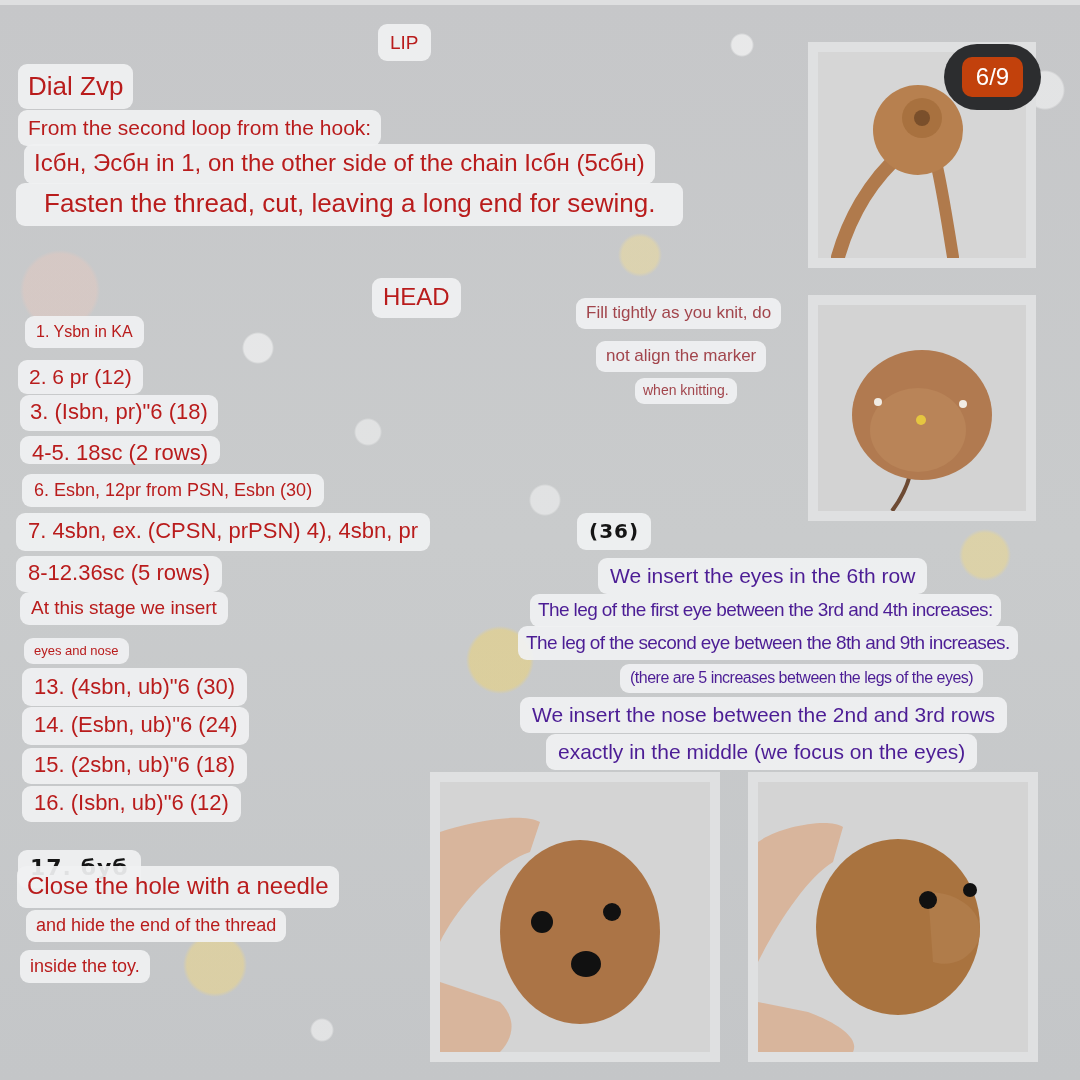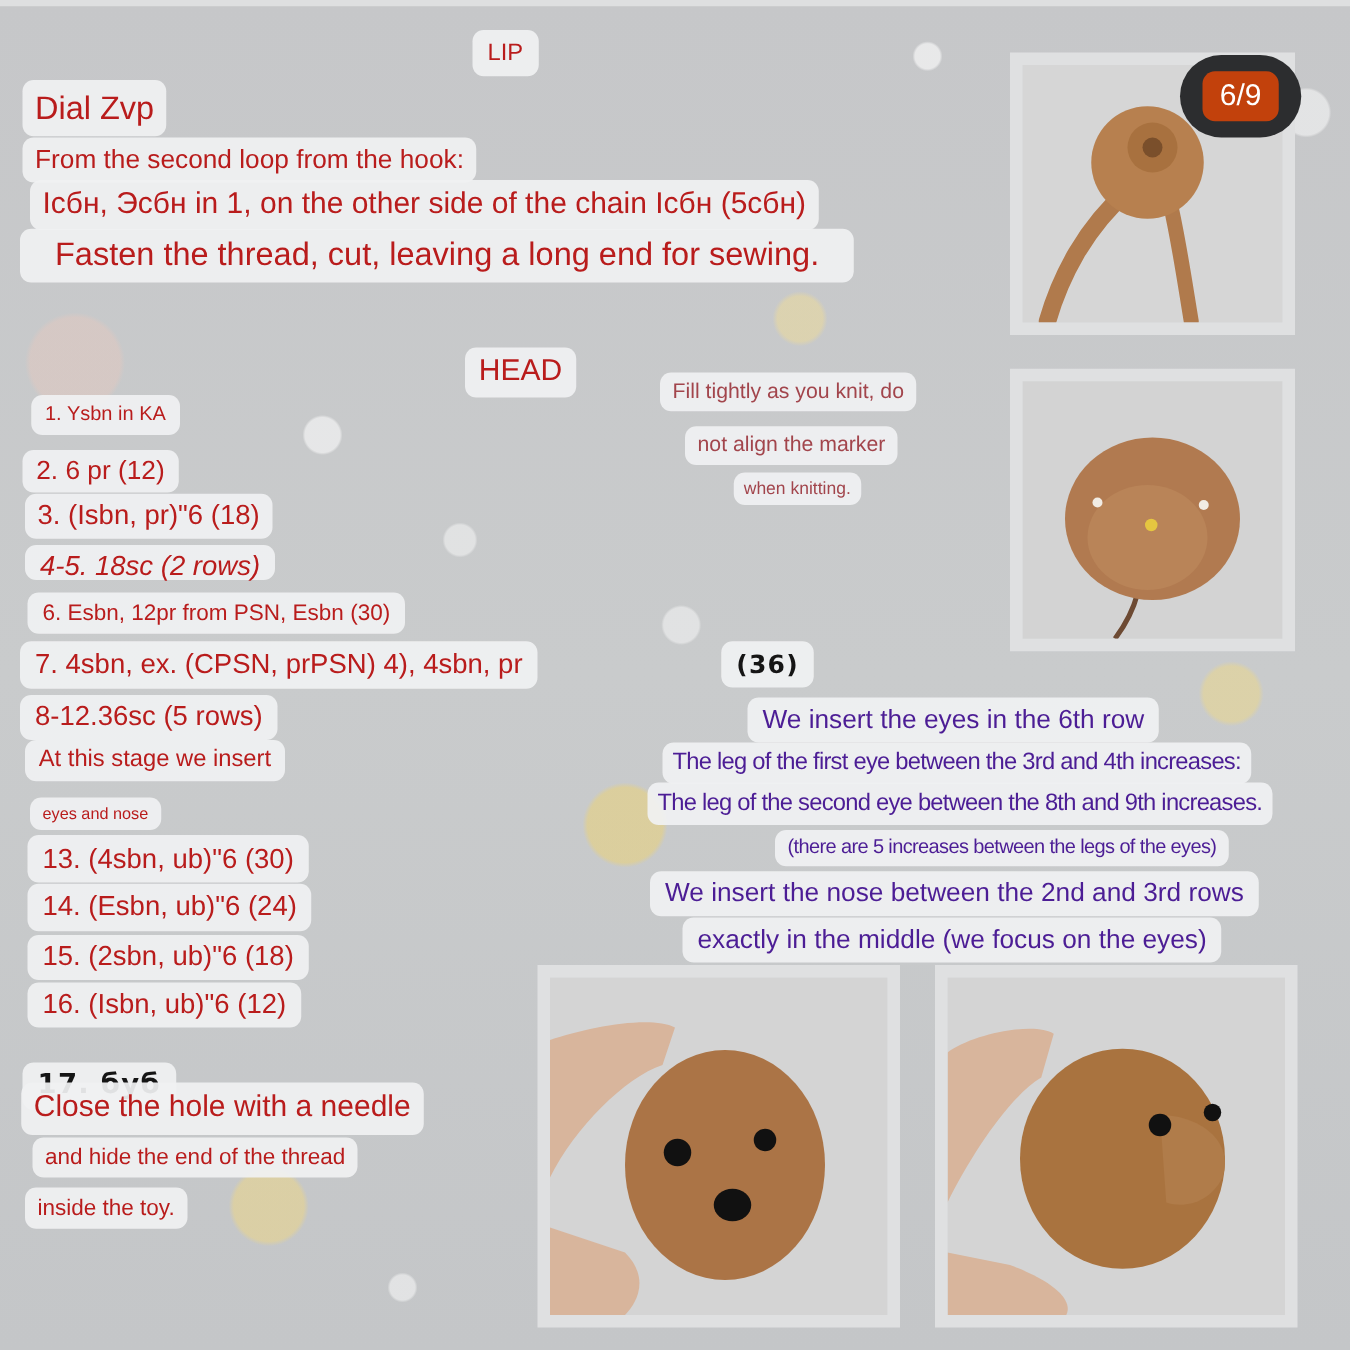--- a/index.html
+++ b/index.html
@@ -28,21 +28,21 @@
 
   .bubble {
     position: absolute;
     background: rgba(240,241,242,0.93);
     border-radius: 9px;
     color: #b91c1c;
     white-space: nowrap;
     line-height: 1;
     box-sizing: border-box;
   }
-  .red { color: #a2454c; }
+  .red { color: #a2454c; margin-left: 48px; }
   .purple { color: #4c1d95; }
   .bold-hand { font-family: "DejaVu Sans", sans-serif; font-weight: bold; letter-spacing: 1px; color: #151515; }
 
   .photo-frame {
     position: absolute; background: #dfe0e1; box-sizing: border-box;
     padding: 10px;
   }
   .photo { width: 100%; height: 100%; background: #d7d8d9; position: relative; overflow: hidden; }
 
   .counter {
@@ -65,21 +65,21 @@
 <div class="bubble" style="left:18px; top:64px; padding:9px 10px 10px; font-size:26px;">Dial Zvp</div>
 <div class="bubble" style="left:18px; top:110px; padding:7px 10px 8px; font-size:21px;">From the second loop from the hook:</div>
 <div class="bubble" style="left:24px; top:144px; padding:7px 10px 9px; font-size:24px;">Icбн, Эсбн in 1, on the other side of the chain Icбн (5сбн)</div>
 <div class="bubble" style="left:16px; top:183px; padding:7px 28px 10px; font-size:26px;">Fasten the thread, cut, leaving a long end for sewing.</div>
 
 <div class="bubble" style="left:372px; top:278px; padding:7px 11px 9px; font-size:24px;">HEAD</div>
 
 <div class="bubble" style="left:25px; top:316px; padding:8px 11px; font-size:16px;">1. Ysbn in KA</div>
 <div class="bubble" style="left:18px; top:360px; padding:6px 11px 7px; font-size:21px;">2. 6 pr (12)</div>
 <div class="bubble" style="left:20px; top:395px; padding:6px 10px 8px; font-size:22px;">3. (Isbn, pr)"6 (18)</div>
-<div class="bubble" style="left:20px; top:436px; padding:6px 12px 0; font-size:22px;font-style:italic;">4-5. 18sc (2 rows)</div>
+<div class="bubble" style="left:20px; top:436px; padding:6px 12px 0; font-size:22px;">4-5. 18sc (2 rows)</div>
 <div class="bubble" style="left:22px; top:474px; padding:7px 12px 8px; font-size:18px;">6. Esbn, 12pr from PSN, Esbn (30)</div>
 <div class="bubble" style="left:16px; top:513px; padding:7px 12px 9px; font-size:22px;">7. 4sbn, ex. (CPSN, prPSN) 4), 4sbn, pr</div>
 <div class="bubble" style="left:16px; top:556px; padding:6px 12px 8px; font-size:22px;">8-12.36sc (5 rows)</div>
 <div class="bubble" style="left:20px; top:592px; padding:6px 11px 8px; font-size:19px;">At this stage we insert</div>
 <div class="bubble" style="left:24px; top:638px; padding:6px 10px 7px; font-size:13px;">eyes and nose</div>
 <div class="bubble" style="left:22px; top:668px; padding:8px 12px 8px; font-size:22px;">13. (4sbn, ub)"6 (30)</div>
 <div class="bubble" style="left:22px; top:707px; padding:7px 12px 9px; font-size:22px;">14. (Esbn, ub)"6 (24)</div>
 <div class="bubble" style="left:22px; top:748px; padding:6px 12px 8px; font-size:22px;">15. (2sbn, ub)"6 (18)</div>
 <div class="bubble" style="left:22px; top:786px; padding:6px 12px 8px; font-size:22px;">16. (Isbn, ub)"6 (12)</div>
 <div class="bubble bold-hand" style="left:18px; top:825px; padding:7px 12px 9px; font-size:22px;margin-top:25px;">17. буб</div>

